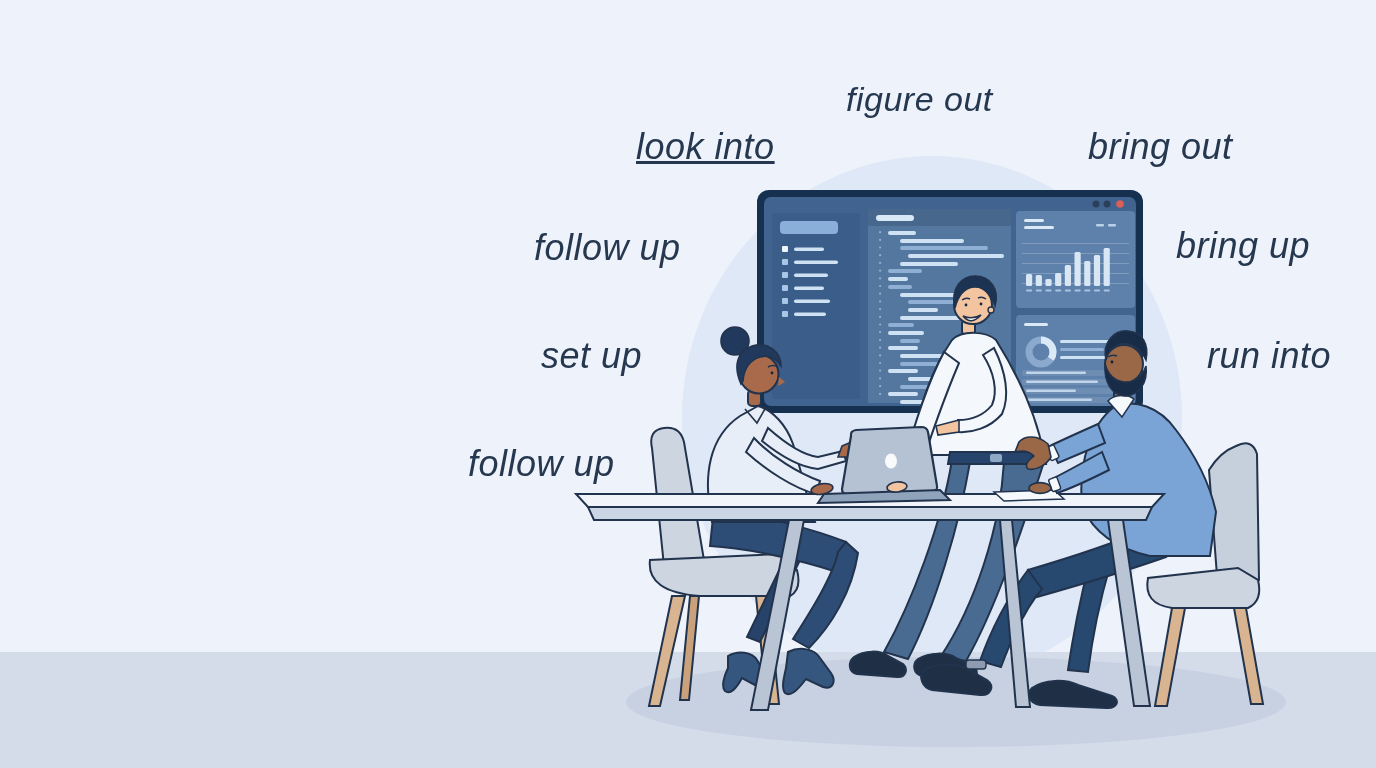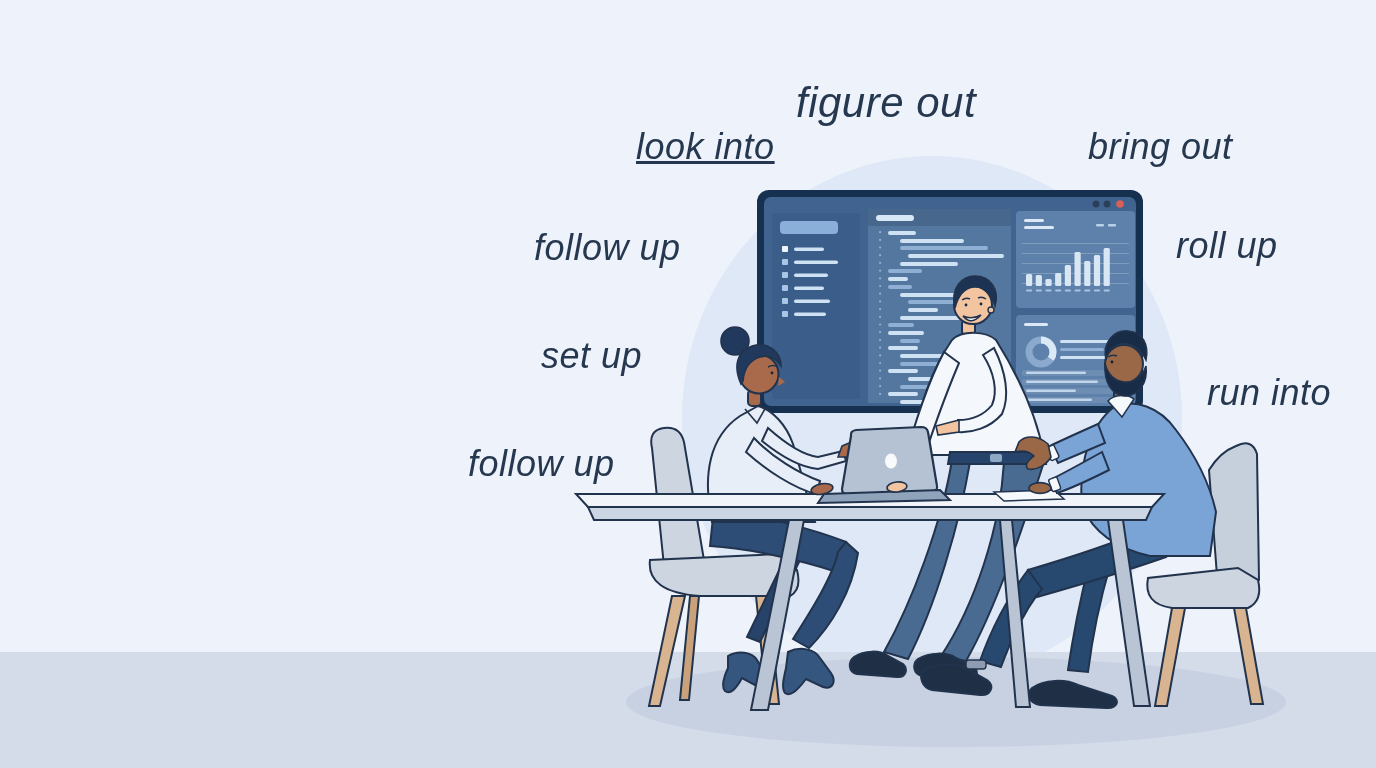--- a/index.html
+++ b/index.html
@@ -3,27 +3,27 @@
 <meta charset="utf-8">
 <style>
   html,body{margin:0;padding:0;}
   body{width:1376px;height:768px;overflow:hidden;background:#eef2fb;
        font-family:"Liberation Sans",sans-serif;}
   .scene{position:relative;width:1376px;height:768px;}
   #scene-svg{position:absolute;left:0;top:0;}
   .lb{position:absolute;font-family:"Liberation Sans",sans-serif;
       font-style:italic;font-size:36px;line-height:1;color:#26384f;
       letter-spacing:.5px;white-space:nowrap;}
-  #lb-figure{left:796px;top:82px;font-size:42px;}
+  #lb-figure{left:846px;top:82px;font-size:34px;}
   #lb-look{left:636px;top:129px;text-decoration:underline;}
   #lb-roll{left:1088px;top:129px;}
   #lb-follow1{left:534px;top:230px;}
   #lb-bring{left:1176px;top:228px;}
   #lb-set{left:541px;top:338px;}
-  #lb-run{left:1207px;top:338px;margin-top:37px;}
+  #lb-run{left:1207px;top:338px;}
   #lb-follow2{left:468px;top:446px;}
 </style>
 </head>
 <body>
 
 <div class="scene">
 
 <svg id="scene-svg" width="1376" height="768" viewBox="0 0 1376 768">
 
   <rect x="0" y="0" width="1376" height="768" fill="#eef2fb"></rect>
@@ -278,18 +278,18 @@
     <path d="M1102,452 C1084,462 1066,472 1052,479 L1057,493 C1073,488 1093,478 1109,470 Z" fill="#7aa3d6" stroke-width="2"></path>
     <rect x="1050" y="478" width="9" height="13" rx="2" fill="#f6f9fc" stroke-width="1.4" transform="rotate(-20 1054 484)"></rect>
     <ellipse cx="1040" cy="488" rx="11" ry="5.4" fill="#9b6847"></ellipse>
   </g>
 </svg>
 
 <div class="lb" id="lb-figure">figure out</div>
 <div class="lb" id="lb-look">look into</div>
 <div class="lb" id="lb-roll">bring out</div>
 <div class="lb" id="lb-follow1">follow up</div>
-<div class="lb" id="lb-bring">roll up</div>
+<div class="lb" id="lb-bring">bring up</div>
 <div class="lb" id="lb-set">set up</div>
 <div class="lb" id="lb-run">run into</div>
 <div class="lb" id="lb-follow2">follow up</div>
 
 </div>
 
 </body></html>

